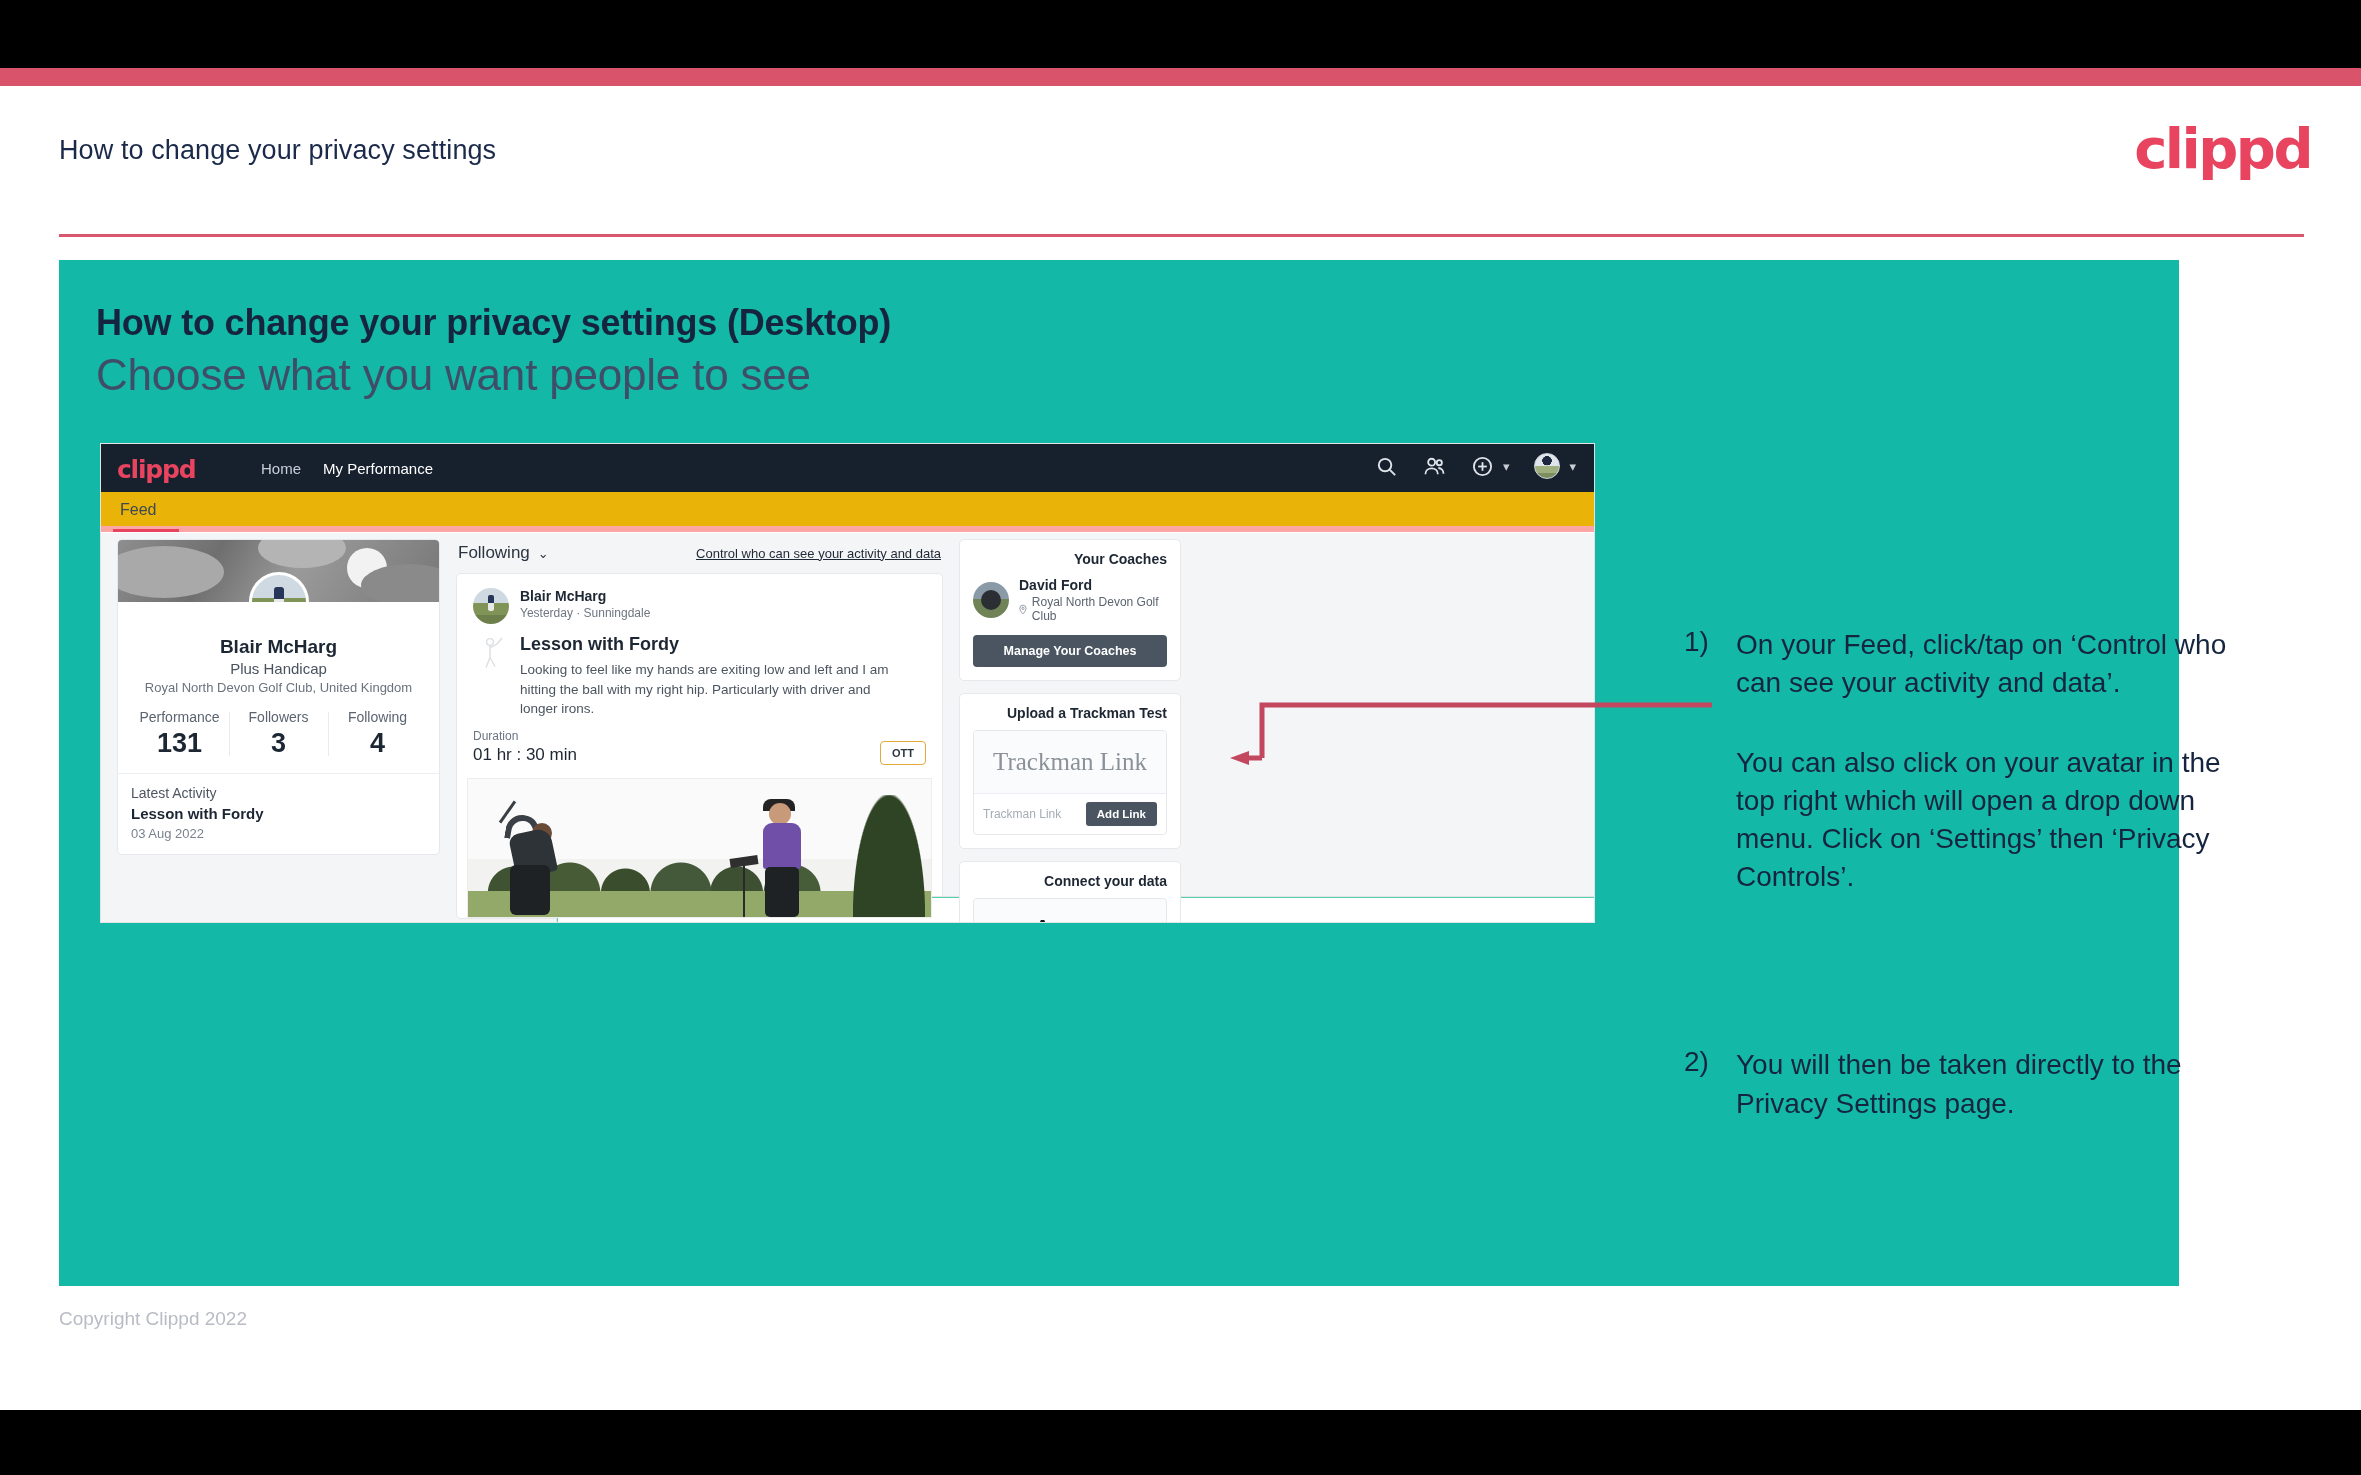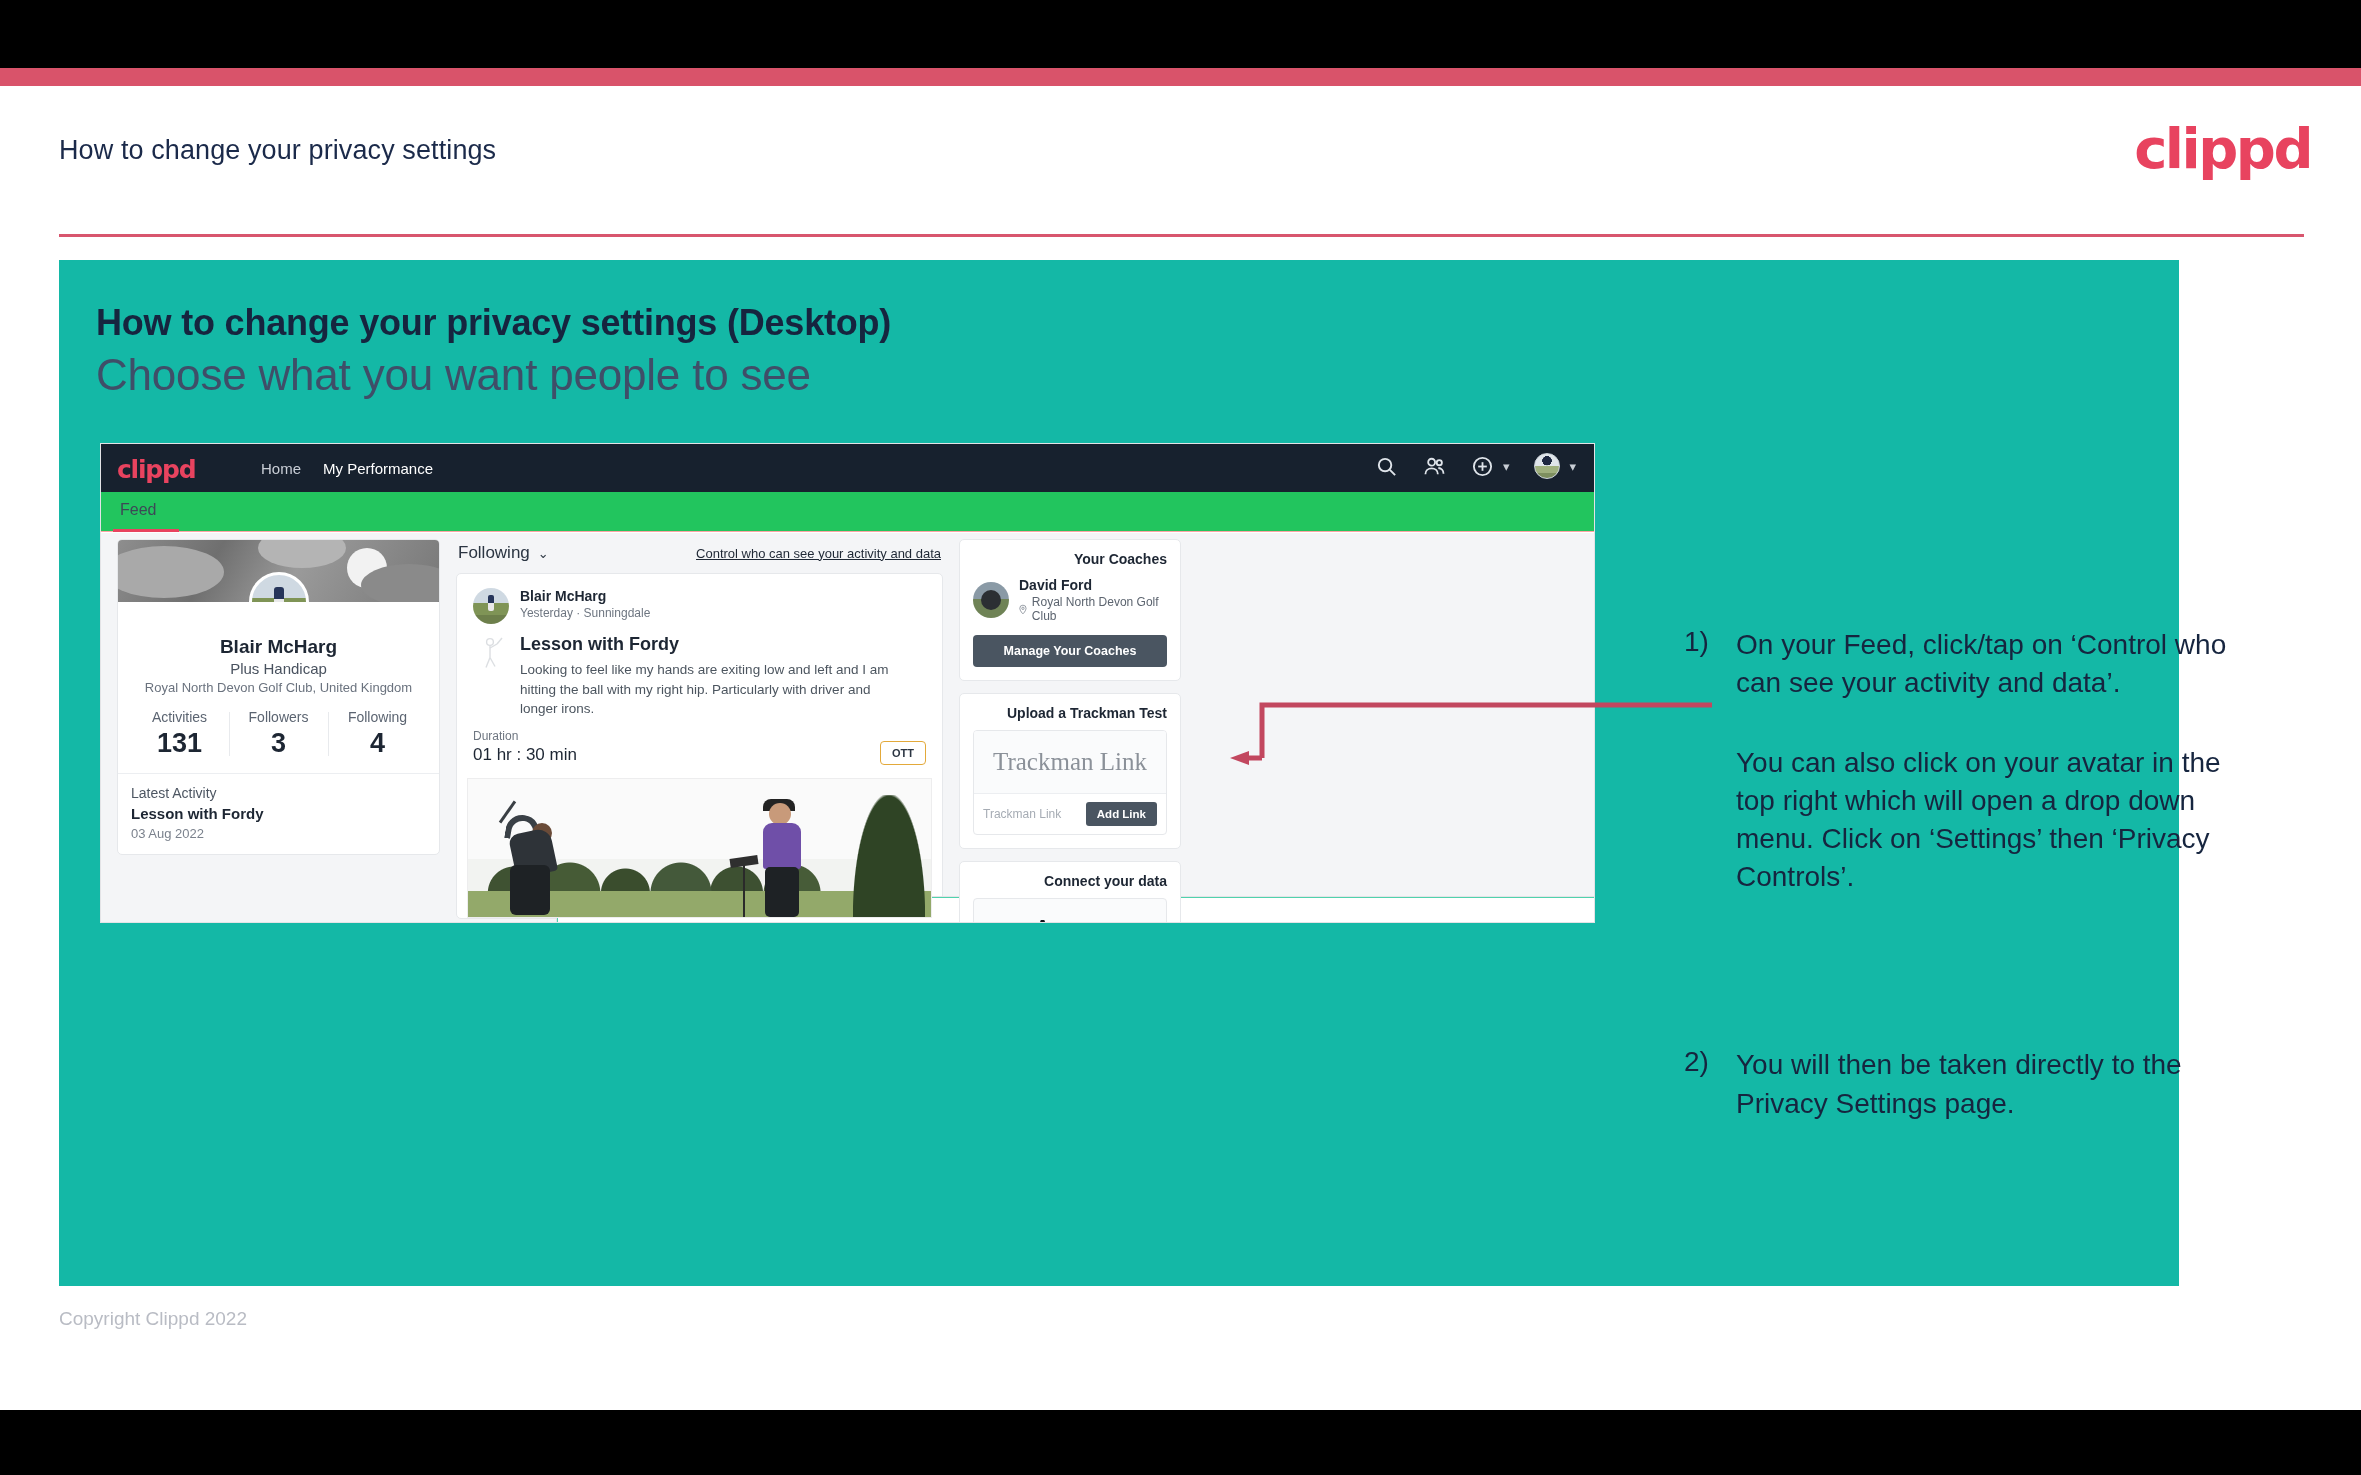--- a/index.html
+++ b/index.html
@@ -84,21 +84,21 @@
     background:
       radial-gradient(circle at 50% 28%, #1d2740 0 22%, transparent 23%),
       linear-gradient(#dfe5ea 0 48%, #9fb07e 48% 78%, #7d8f5f 78% 100%);
     border:1px solid #cfd6dd;
   }
   .caret { font-size:13px; color:#c8cdd4; margin-left:-16px; }
 
   
   .tabbar {
     position:absolute; left:0; top:48px; width:1493px; height:40px;
-    background:#22c55e; border-bottom:1px solid #fca5a5;
+    background:#eab308; border-bottom:6px solid #fca5a5;
   }
   .tab {
     position:absolute; left:19px; top:9px; font-size:16px; color:#3d4856;
   }
   .tab-underline {
     position:absolute; left:12px; top:37px; width:66px; height:3px; background:#e8435f;
   }
 
   .app-body {
     position:absolute; left:0; top:89px; width:1493px; height:389px;
@@ -323,21 +323,21 @@
               <div class="profile-av">
                   <div class="fig"></div>
                 </div>
             </div>
             <div class="profile-inner">
               <div class="p-name">Blair McHarg</div>
               <div class="p-hcp">Plus Handicap</div>
               <div class="p-club">Royal North Devon Golf Club, United Kingdom</div>
               <div class="stats">
                 <div class="stat">
-                  <div class="stat-l">Activities</div>
+                  <div class="stat-l">Performance</div>
                   <div class="stat-v">131</div>
                 </div>
                 <div class="stat">
                   <div class="stat-l">Followers</div>
                   <div class="stat-v">3</div>
                 </div>
                 <div class="stat">
                   <div class="stat-l">Following</div>
                   <div class="stat-v">4</div>
                 </div>

